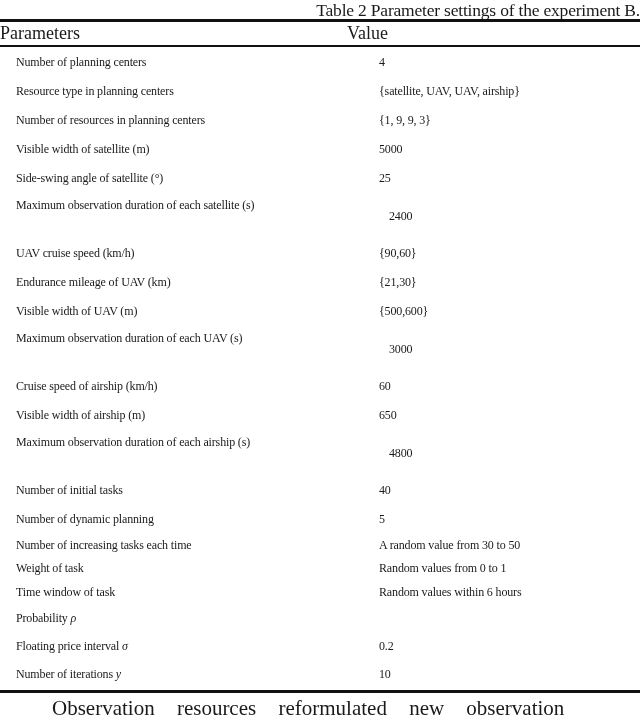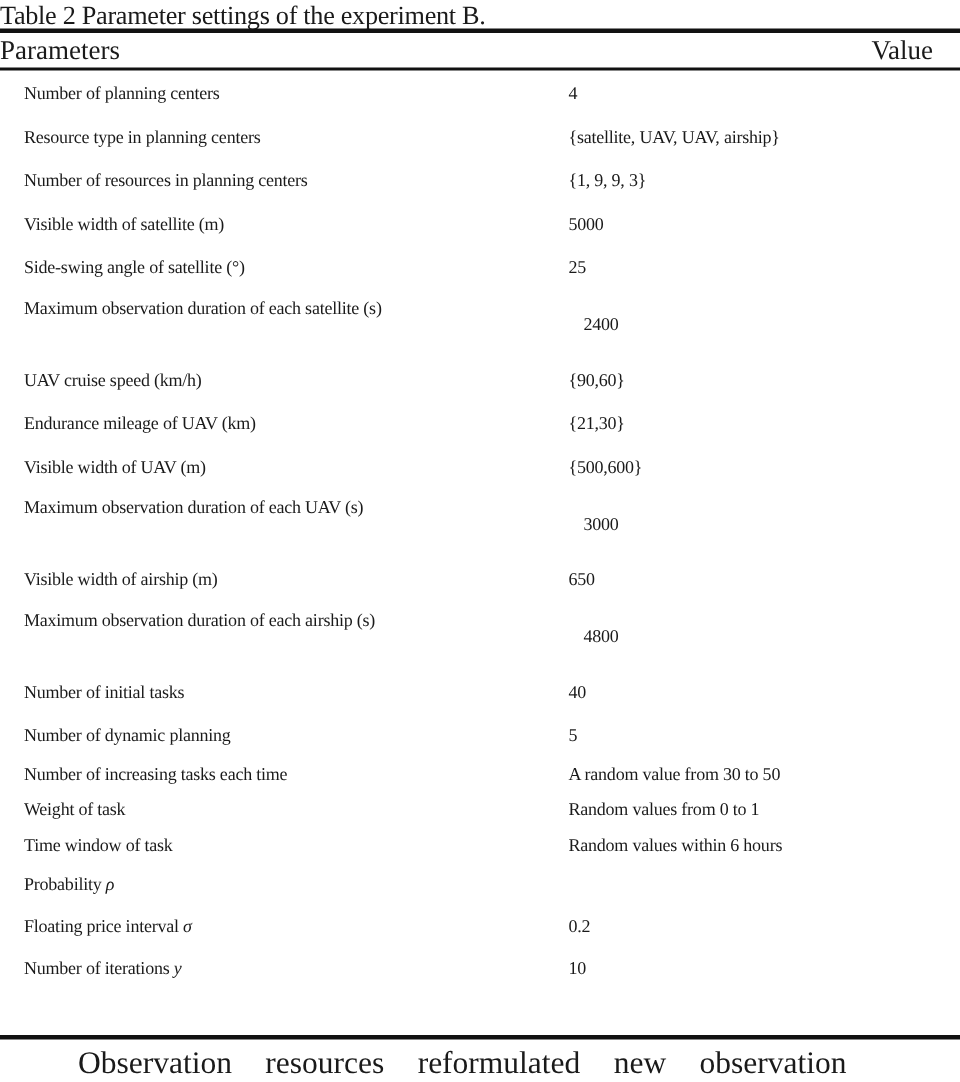--- a/index.html
+++ b/index.html
@@ -3,26 +3,26 @@
 <meta charset="utf-8">
 <style>
   html, body { margin: 0; padding: 0; background: #ffffff; }
   body {
     width: 640px; height: 721px; overflow: hidden; position: relative;
     font-family: "Liberation Serif", "DejaVu Serif", serif;
     color: #1a1a1a;
   }
   .caption {
     position: absolute; left: 0; top: 0; width: 640px; height: 20px;
-    text-align: left; font-size: 17.5px; line-height: 20px; letter-spacing: -0.2px;
+    text-align: right; font-size: 17.5px; line-height: 20px; letter-spacing: -0.2px;
   }
   .rule-top { position: absolute; left: 0; top: 19px; width: 640px; height: 3px; background: #111; }
   .header-row { position: absolute; left: 0; top: 22px; width: 640px; height: 23px; font-size: 18px; line-height: 23px; }
   .header-row .h-param { position: absolute; left: 0; width: 365px; text-align: left; }
-  .header-row .h-value { position: absolute; left: 347px; width: 275px; text-align: right; }
+  .header-row .h-value { position: absolute; left: 347px; width: 275px; text-align: left; }
   .rule-mid { position: absolute; left: 0; top: 45px; width: 640px; height: 2px; background: #111; }
   .rule-bottom { position: absolute; left: 0; top: 690px; width: 640px; height: 3px; background: #111; }
 
   .rows { position: absolute; left: 0; top: 48px; width: 640px; }
   .row { position: relative; width: 640px; font-size: 12px; }
   .row .p { position: absolute; left: 16px; width: 337px; letter-spacing: -0.15px; }
   .row .v { position: absolute; left: 379px; width: 260px; letter-spacing: -0.15px; white-space: nowrap; }
   .row.single .p, .row.single .v { top: 0; }
   .row.double .p { text-align: justify; text-align-last: left; line-height: 22px; top: 1px; }
   .row.double .v { top: 0; margin-left: 10px; }
@@ -81,20 +81,24 @@
   </div>
   <div class="row single" style="height:29px;line-height:29px">
     <span class="p">Visible width of UAV (m)</span>
     <span class="v">{500,600}</span>
   </div>
   <div class="row double" style="height:46px">
     <span class="p">Maximum observation duration of each UAV (s)</span>
     <span class="v" style="line-height:46px">3000</span>
   </div>
   <div class="row single" style="height:29px;line-height:29px">
+    <span class="p">Cruise speed of airship (km/h)</span>
+    <span class="v">60</span>
+  </div>
+  <div class="row single" style="height:29px;line-height:29px">
     <span class="p">Visible width of airship (m)</span>
     <span class="v">650</span>
   </div>
   <div class="row double" style="height:46px">
     <span class="p">Maximum observation duration of each airship (s)</span>
     <span class="v" style="line-height:46px">4800</span>
   </div>
   <div class="row single" style="height:29px;line-height:29px">
     <span class="p">Number of initial tasks</span>
     <span class="v">40</span>

